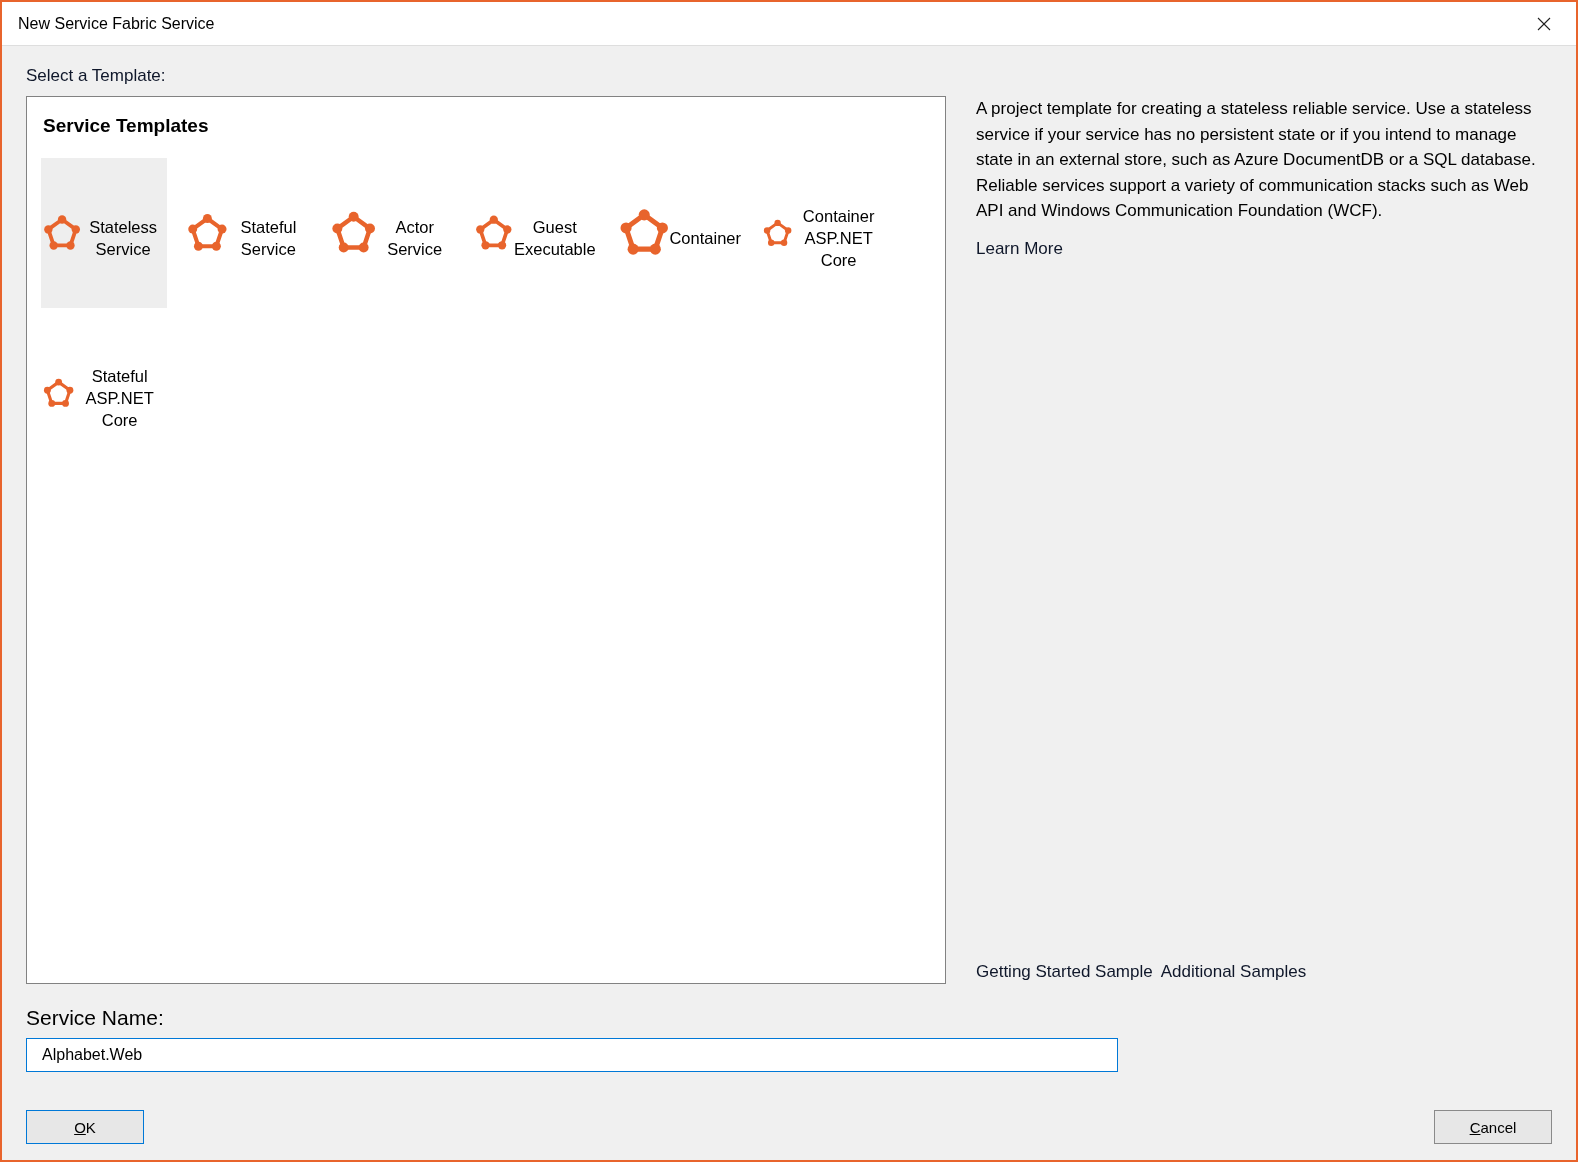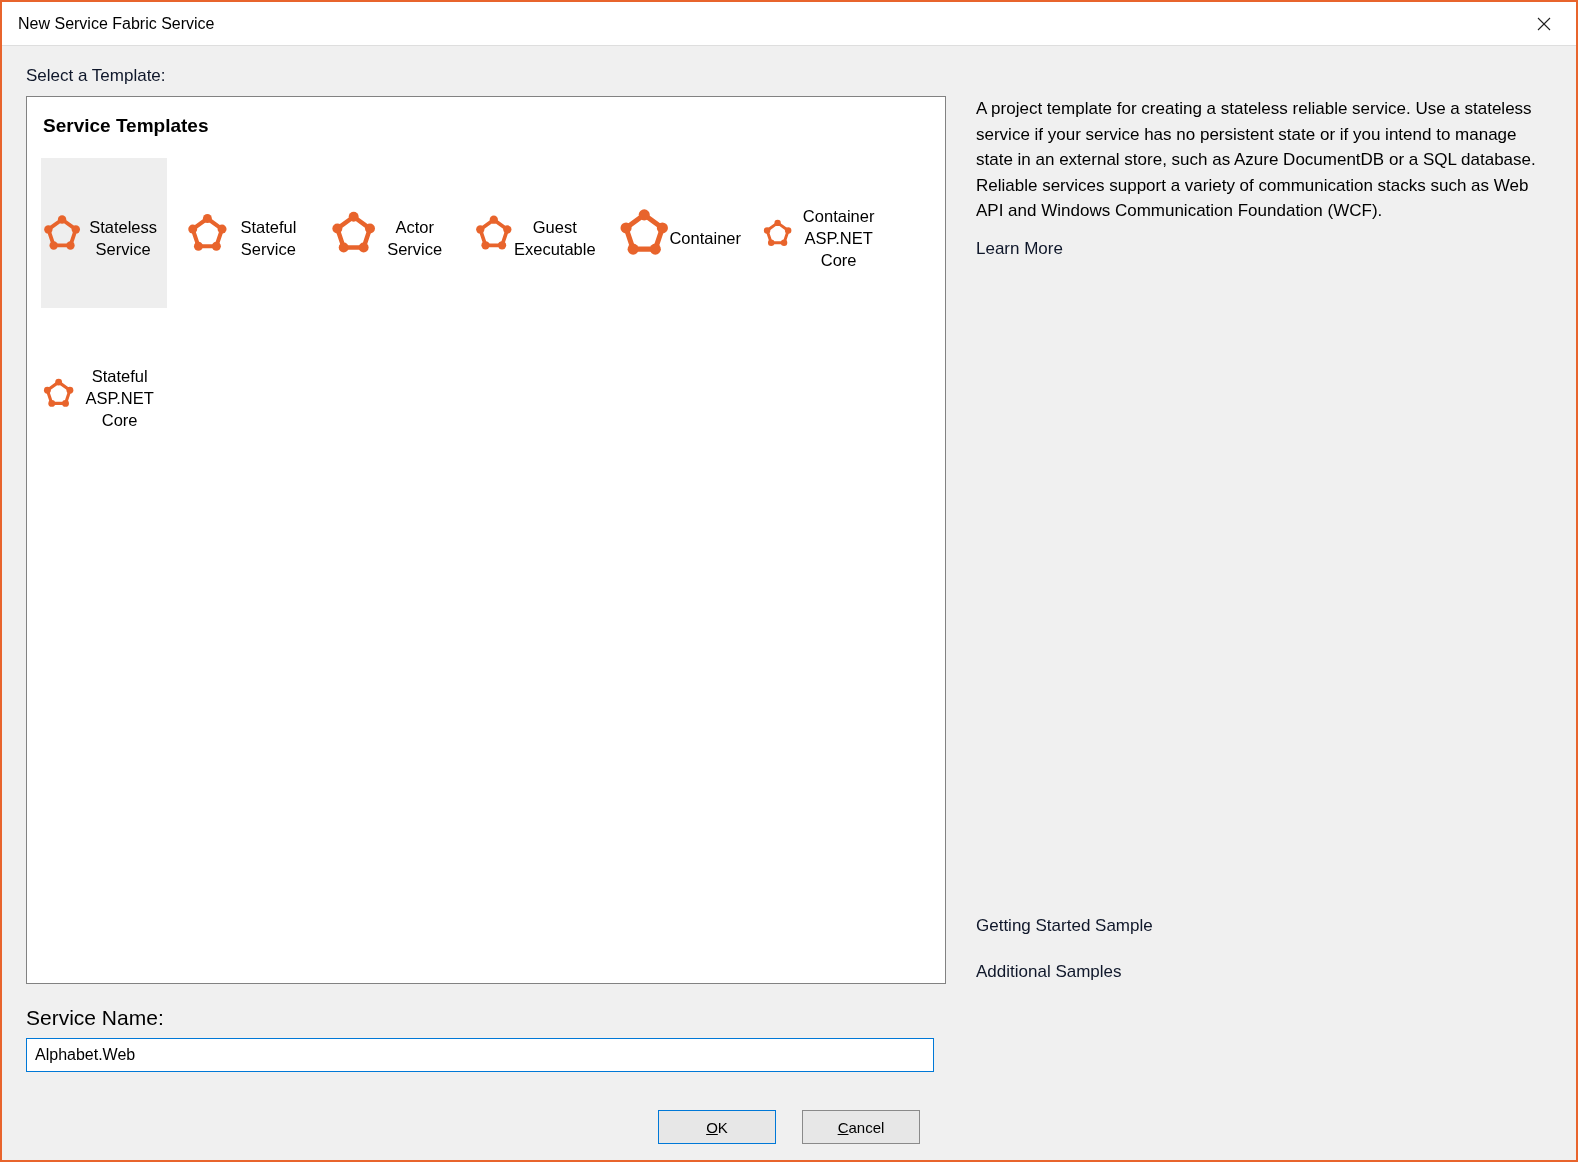--- a/index.html
+++ b/index.html
@@ -95,38 +95,38 @@
       line-height: 1.5;
     }
     .desc { white-space: pre-wrap; }
     .link {
       color: #0f172a;
       cursor: pointer;
       margin-top: 12px;
       font-size: 17px;
       display: inline-block;
     }
-    .right-pane .bottom-links { margin-top: auto; display: flex; flex-direction: column; gap: 20px; }
+    .right-pane .bottom-links { margin-top: auto; display: flex; flex-direction: row; gap: 8px; }
 
     .service-name-label { font-size: 21px; margin-top: 22px; margin-bottom: 8px; }
     .service-name-input {
-      width: 908px;
+      width: 1092px;
       height: 34px;
       border: 1px solid #0078d7;
       background: #fff;
-      padding: 0 8px;
+      padding: 0 15px;
       font-size: 16px;
       font-family: inherit;
       outline: none;
     }
 
     .buttons {
       margin-top: 38px;
       display: flex;
-      justify-content: center;
+      justify-content: space-between;
       gap: 26px;
     }
     .btn {
       width: 118px;
       height: 34px;
       border: 1px solid #8a8a8a;
       background: #e7e7e7;
       font-size: 15px;
       font-family: inherit;
       cursor: pointer;

